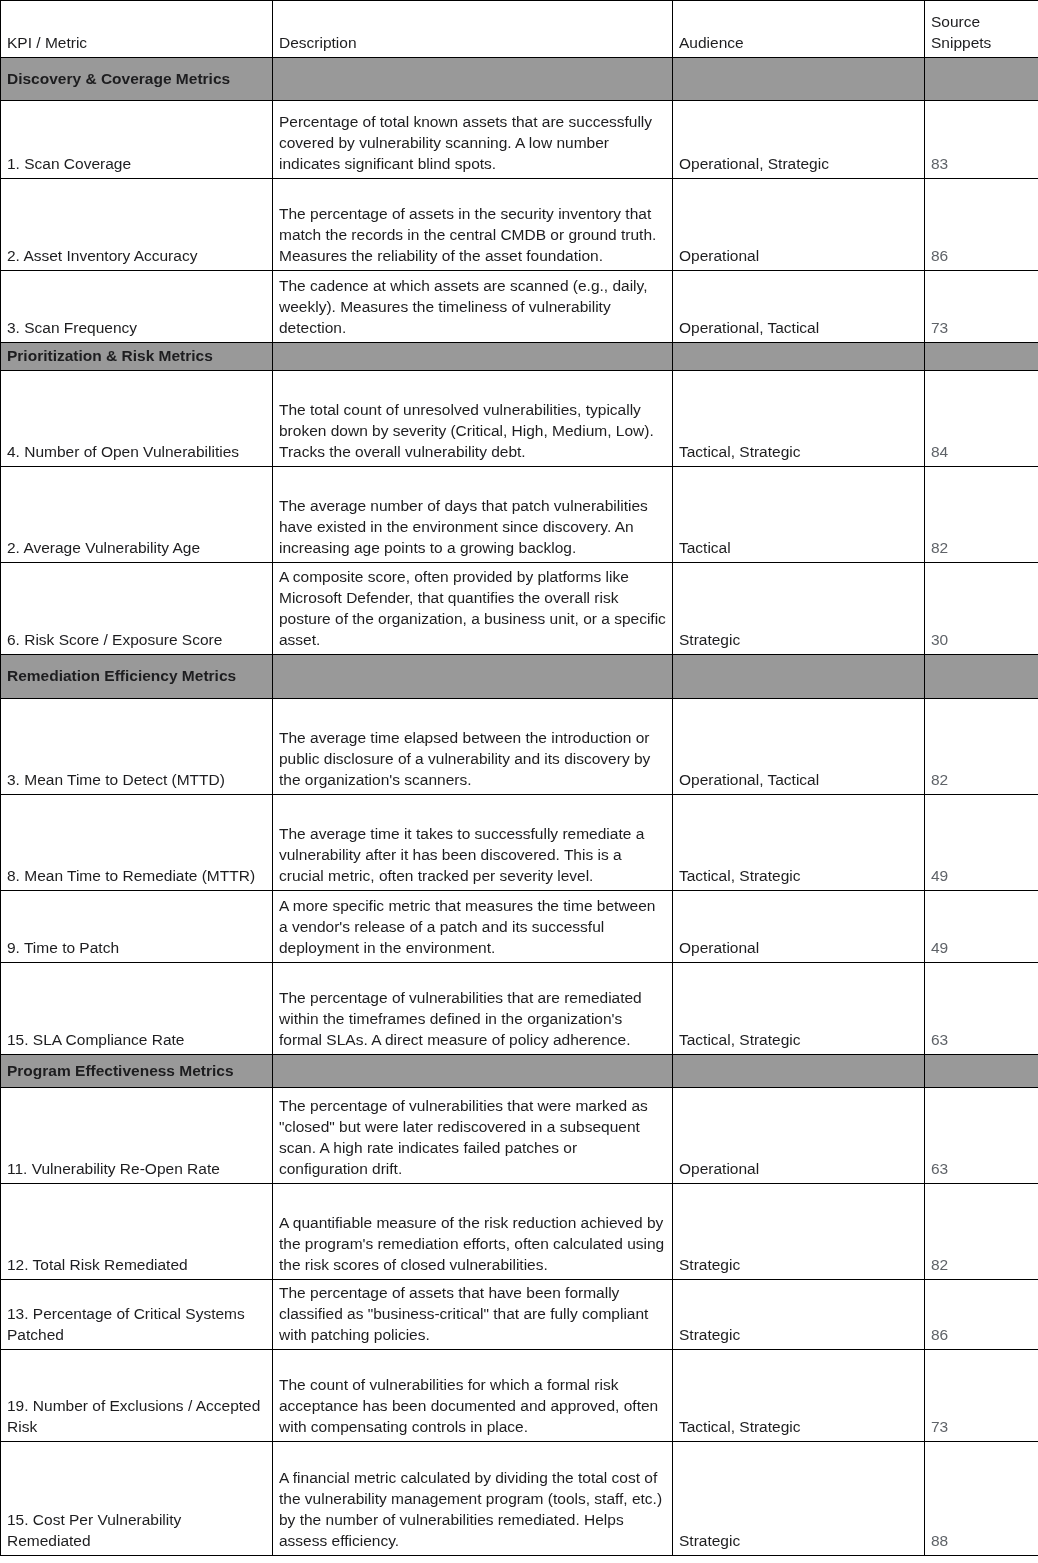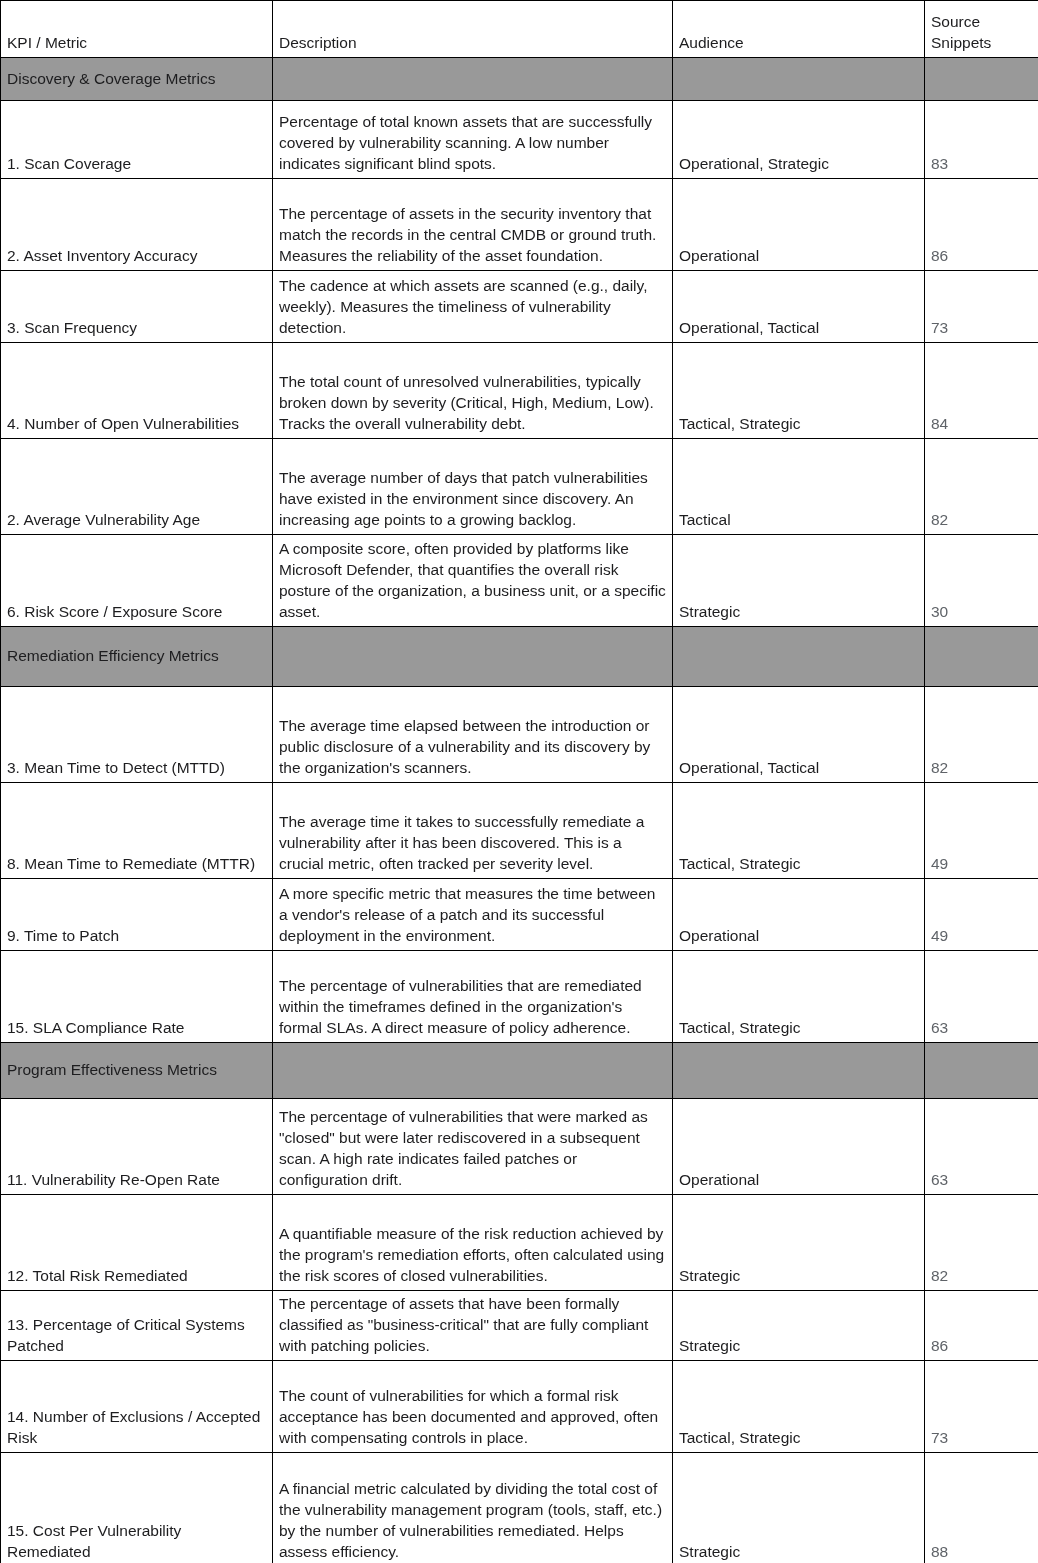--- a/index.html
+++ b/index.html
@@ -31,21 +31,21 @@
     padding:2px 6px 4px 6px;
     font-size:15.5px;
     line-height:21px;
     font-weight:normal;
     overflow:hidden;
     word-wrap:break-word;
   }
   thead tr{height:57px;}
   .section-row td{
     background:var(--section-bg);
-    font-weight:normal;
+    font-weight:bold;
     vertical-align:middle;
   }
   td.source-cell{
     color:var(--source-number);
     margin-left:32px;
   }
 </style>
 </head>
 <body>
 
@@ -82,39 +82,45 @@
         <td class="description-cell">The percentage of assets in the security inventory that match the records in the central CMDB or ground truth. Measures the reliability of the asset foundation.</td>
         <td class="audience-cell">Operational</td>
         <td class="source-cell">86</td>
       </tr>
       <tr style="height: 72px;">
         <td class="kpi-cell">3. Scan Frequency</td>
         <td class="description-cell">The cadence at which assets are scanned (e.g., daily, weekly). Measures the timeliness of vulnerability detection.</td>
         <td class="audience-cell">Operational, Tactical</td>
         <td class="source-cell">73</td>
       </tr>
+      <tr class="section-row" style="height: 22px;">
+        <td>Prioritization &amp; Risk Metrics</td>
+        <td></td>
+        <td></td>
+        <td></td>
+      </tr>
       <tr style="height: 96px;">
         <td class="kpi-cell">4. Number of Open Vulnerabilities</td>
         <td class="description-cell">The total count of unresolved vulnerabilities, typically broken down by severity (Critical, High, Medium, Low). Tracks the overall vulnerability debt.</td>
         <td class="audience-cell">Tactical, Strategic</td>
         <td class="source-cell">84</td>
       </tr>
       <tr style="height: 96px;">
         <td class="kpi-cell">2. Average Vulnerability Age</td>
         <td class="description-cell">The average number of days that patch vulnerabilities have existed in the environment since discovery. An increasing age points to a growing backlog.</td>
         <td class="audience-cell">Tactical</td>
         <td class="source-cell">82</td>
       </tr>
       <tr style="height: 92px;">
         <td class="kpi-cell">6. Risk Score / Exposure Score</td>
         <td class="description-cell">A composite score, often provided by platforms like Microsoft Defender, that quantifies the overall risk posture of the organization, a business unit, or a specific asset.</td>
         <td class="audience-cell">Strategic</td>
         <td class="source-cell">30</td>
       </tr>
-      <tr class="section-row" style="height: 60px;">
+      <tr class="section-row" style="height: 44px;">
         <td>Remediation Efficiency Metrics</td>
         <td></td>
         <td></td>
         <td></td>
       </tr>
       <tr style="height: 96px;">
         <td class="kpi-cell">3. Mean Time to Detect (MTTD)</td>
         <td class="description-cell">The average time elapsed between the introduction or public disclosure of a vulnerability and its discovery by the organization's scanners.</td>
         <td class="audience-cell">Operational, Tactical</td>
         <td class="source-cell">82</td>
@@ -130,21 +136,21 @@
         <td class="description-cell">A more specific metric that measures the time between a vendor's release of a patch and its successful deployment in the environment.</td>
         <td class="audience-cell">Operational</td>
         <td class="source-cell">49</td>
       </tr>
       <tr style="height: 92px;">
         <td class="kpi-cell">15. SLA Compliance Rate</td>
         <td class="description-cell">The percentage of vulnerabilities that are remediated within the timeframes defined in the organization's formal SLAs. A direct measure of policy adherence.</td>
         <td class="audience-cell">Tactical, Strategic</td>
         <td class="source-cell">63</td>
       </tr>
-      <tr class="section-row" style="height: 56px;">
+      <tr class="section-row" style="height: 33px;">
         <td>Program Effectiveness Metrics</td>
         <td></td>
         <td></td>
         <td></td>
       </tr>
       <tr style="height: 96px;">
         <td class="kpi-cell">11. Vulnerability Re-Open Rate</td>
         <td class="description-cell">The percentage of vulnerabilities that were marked as "closed" but were later rediscovered in a subsequent scan. A high rate indicates failed patches or configuration drift.</td>
         <td class="audience-cell">Operational</td>
         <td class="source-cell">63</td>
@@ -155,21 +161,21 @@
         <td class="audience-cell">Strategic</td>
         <td class="source-cell">82</td>
       </tr>
       <tr style="height: 69px;">
         <td class="kpi-cell">13. Percentage of Critical Systems Patched</td>
         <td class="description-cell">The percentage of assets that have been formally classified as "business-critical" that are fully compliant with patching policies.</td>
         <td class="audience-cell">Strategic</td>
         <td class="source-cell">86</td>
       </tr>
       <tr style="height: 92px;">
-        <td class="kpi-cell">14. Number of Exclusions / Accepted Risk</td>
+        <td class="kpi-cell">19. Number of Exclusions / Accepted Risk</td>
         <td class="description-cell">The count of vulnerabilities for which a formal risk acceptance has been documented and approved, often with compensating controls in place.</td>
         <td class="audience-cell">Tactical, Strategic</td>
         <td class="source-cell">73</td>
       </tr>
       <tr style="height: 114px;">
         <td class="kpi-cell">15. Cost Per Vulnerability Remediated</td>
         <td class="description-cell">A financial metric calculated by dividing the total cost of the vulnerability management program (tools, staff, etc.) by the number of vulnerabilities remediated. Helps assess efficiency.</td>
         <td class="audience-cell">Strategic</td>
         <td class="source-cell">88</td>
       </tr>

